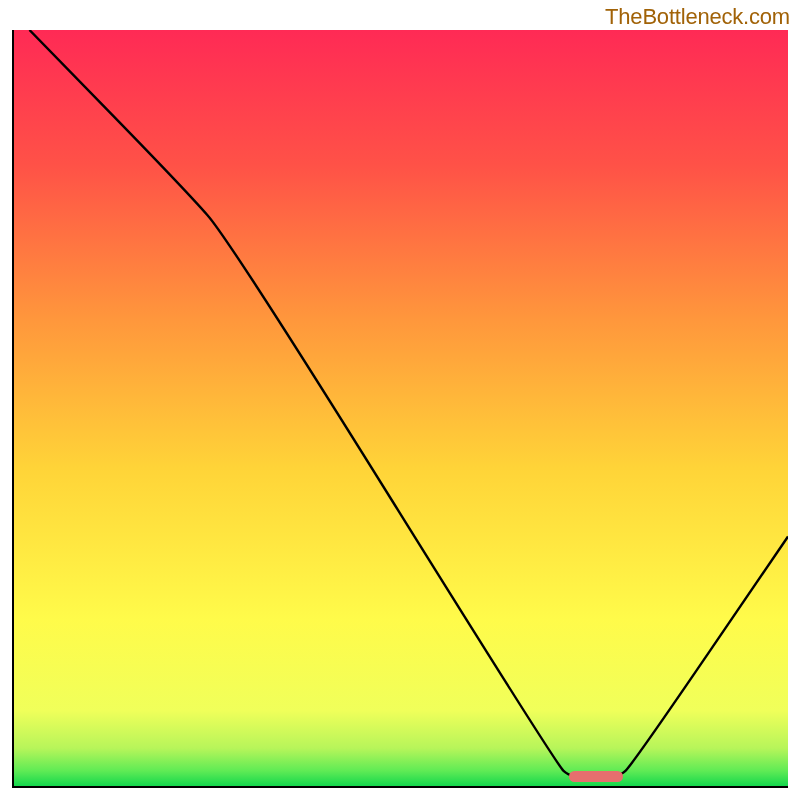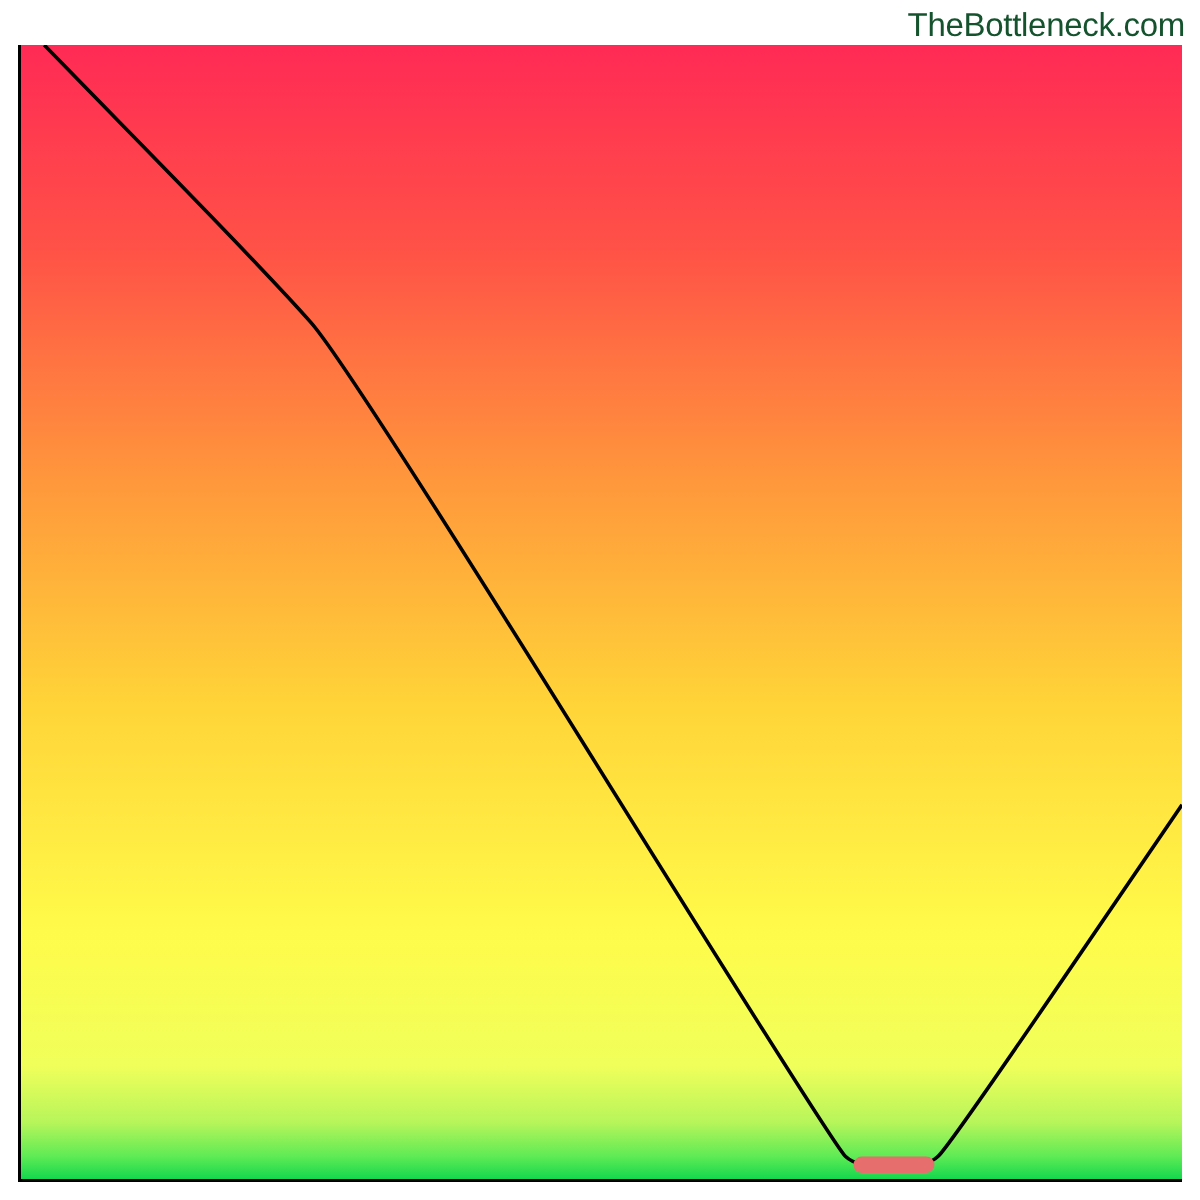--- a/index.html
+++ b/index.html
@@ -9,21 +9,21 @@
     position: relative;
     font-family: Arial, Helvetica, sans-serif;
     background: #ffffff;
   }
   .watermark {
     position: absolute;
     top: 4px;
     right: 10px;
     font-size: 22px;
     font-weight: 500;
-    color: #14532d;
+    color: #a16207;
     z-index: 10;
     letter-spacing: -0.2px;
     margin-left: 16px;
   }
   .plot-frame {
     position: absolute;
     left: 12px;
     top: 30px;
     width: 776px;
     height: 758px;

